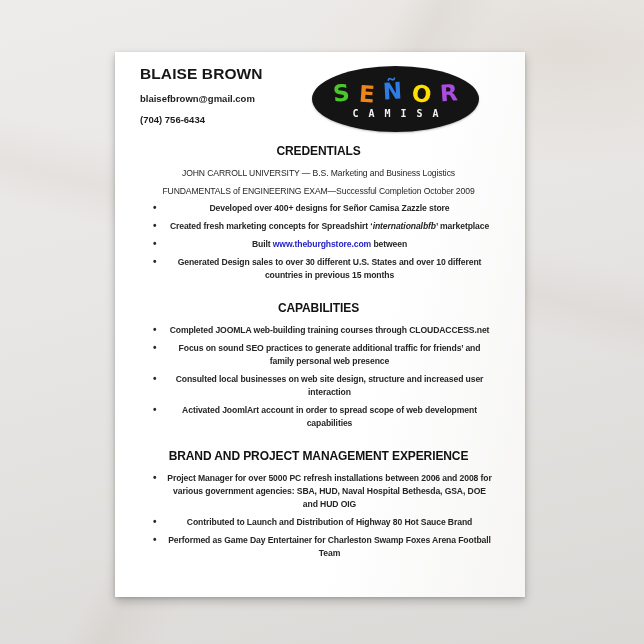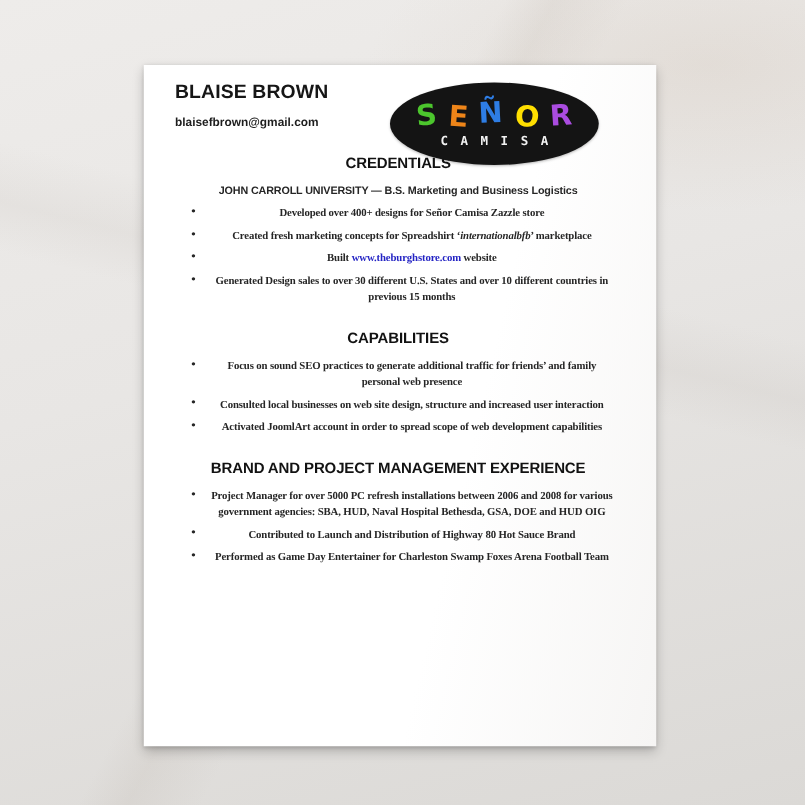--- a/index.html
+++ b/index.html
@@ -44,67 +44,70 @@
     font-size: 10px; font-weight: bold; letter-spacing: 10px;
     margin-top: 4px; padding-left: 10px; line-height: 10px;
   }
 
   .sections { padding: 0 33px 0 30px; text-align: center; }
   .section-title {
     font-size: 12px; font-weight: bold; color: #121212;
     margin: 19px 0 9px 0; letter-spacing: -0.1px; line-height: 14px;
   }
   .cred-line {
-    font-size: 8.6px; font-weight: bold; color: #262626;
+    font-size: 8.6px; font-weight: normal; color: #262626;
     line-height: 12.5px; margin-bottom: 5px; letter-spacing: -0.1px;
   }
-  ul.bullets { list-style: none; margin: 0; padding: 0 0 0 8px; font-family: Liberation Serif, serif; }
+  ul.bullets { list-style: none; margin: 0; padding: 0 0 0 8px; }
   ul.bullets li {
     position: relative; padding-left: 14px;
     font-size: 8.6px; font-weight: bold; color: #262626;
     line-height: 13px; margin-bottom: 5px; letter-spacing: -0.1px;
   }
   ul.bullets li::before { content: "\2022"; position: absolute; left: 0; top: -1px; font-size: 10px; }
   .inline-link { text-decoration: none; }
   em { font-style: italic; }
 </style>
 </head>
 <body>
 
 <div class="card">
   <div class="header">
     <div class="name">BLAISE BROWN</div>
     <div class="contact">blaisefbrown@gmail.com</div>
+    <div class="contact">(704) 756-6434</div>
     <div class="logo-oval" style="background: rgb(20, 20, 20);">
       <div class="logo-word">
           <span style="color: rgb(76, 198, 45);">S</span>
           <span style="color: rgb(238, 133, 25);">E</span>
           <span style="color: rgb(46, 125, 228);">Ñ</span>
           <span style="color: rgb(255, 223, 0);">O</span>
           <span style="color: rgb(170, 76, 224);">R</span>
         </div>
       <div class="logo-subtext" style="color: rgb(242, 242, 242);">CAMISA</div>
     </div>
   </div>
   <div class="sections">
       <section class="section">
         <h2 class="section-title">CREDENTIALS</h2>
         <div class="cred-line">JOHN CARROLL UNIVERSITY — B.S. Marketing and Business Logistics</div>
+        <div class="cred-line">FUNDAMENTALS of ENGINEERING EXAM—Successful Completion October 2009</div>
       </section>
       <section class="section">
         <ul class="bullets">
           <li><span>Developed over 400+ designs for Señor Camisa Zazzle store</span></li>
           <li><span>Created fresh marketing concepts for Spreadshirt ‘</span><em>internationalbfb</em><span>’ marketplace</span></li>
-          <li><span>Built </span><a class="inline-link" href="#" style="color: rgb(36, 36, 196);">www.theburghstore.com</a><span> website</span></li>
+          <li><span>Built </span><a class="inline-link" href="#" style="color: rgb(36, 36, 196);">www.theburghstore.com</a><span> between</span></li>
           <li><span>Generated Design sales to over 30 different U.S. States and over 10 different countries in previous 15 months</span></li>
         </ul>
       </section>
       <section class="section">
         <h2 class="section-title">CAPABILITIES</h2>
         <ul class="bullets">
+          <li><span>Completed JOOMLA web-building training courses through CLOUDACCESS.net</span></li>
           <li><span>Focus on sound SEO practices to generate additional traffic for friends’ and family personal web presence</span></li>
           <li><span>Consulted local businesses on web site design, structure and increased user interaction</span></li>
           <li><span>Activated JoomlArt account in order to spread scope of web development capabilities</span></li>
         </ul>
       </section>
       <section class="section">
         <h2 class="section-title">BRAND AND PROJECT MANAGEMENT EXPERIENCE</h2>
         <ul class="bullets">
           <li><span>Project Manager for over 5000 PC refresh installations between 2006 and 2008 for various government agencies:  SBA, HUD, Naval Hospital Bethesda, GSA, DOE and HUD OIG</span></li>
           <li><span>Contributed to Launch and Distribution of Highway 80 Hot Sauce Brand</span></li>

